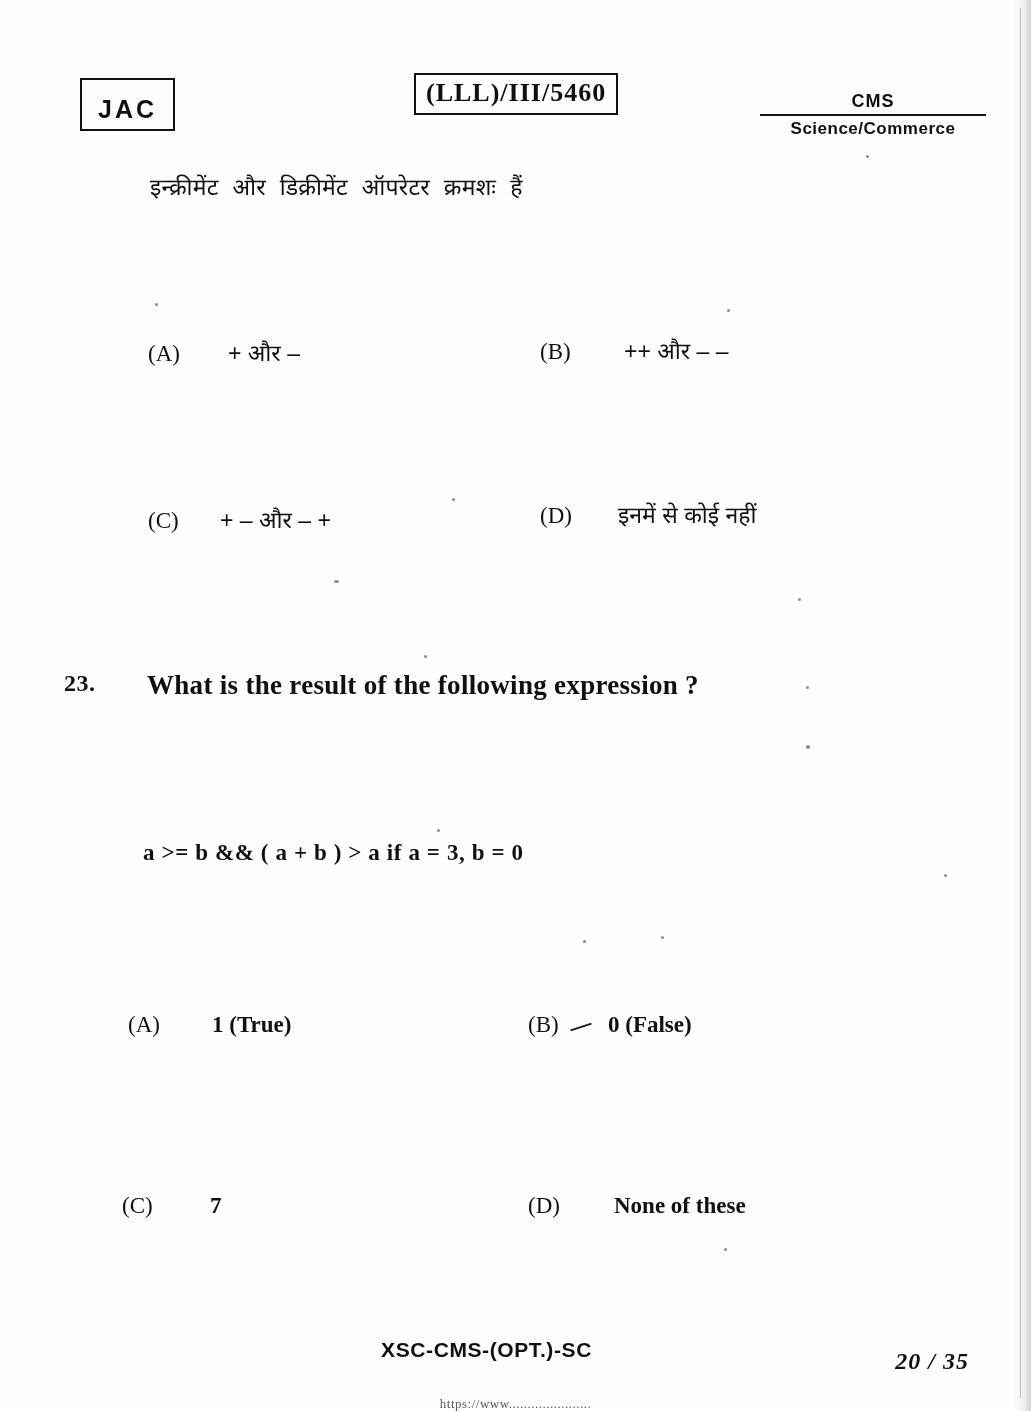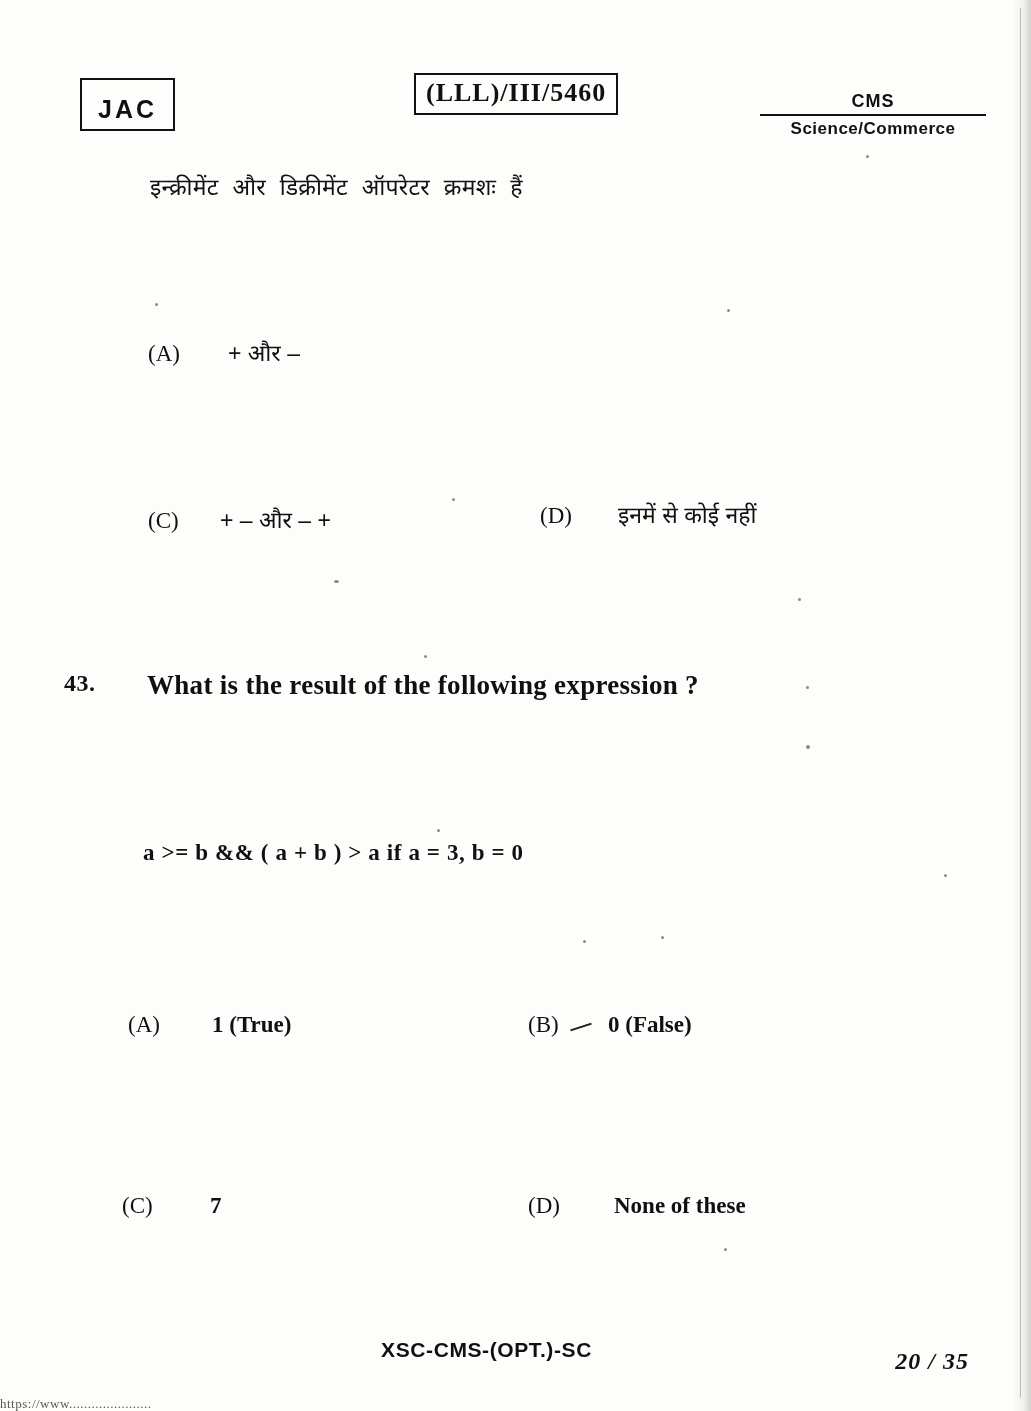--- a/index.html
+++ b/index.html
@@ -188,21 +188,21 @@
     font-weight: bold;
     font-size: 24px;
     letter-spacing: 1px;
     text-align: right;
   }
   .bottom-url {
     position: absolute;
     left: 0;
     top: 1396px;
     width: 1031px;
-    text-align: left;
+    text-align: center;
     font-size: 13px;
     color: #5a5a5a;
     letter-spacing: 0.5px;
   }
 
   
   .speck {
     position: absolute;
     background: #2b2b2b;
     border-radius: 50%;
@@ -222,28 +222,31 @@
     <span class="cms">CMS</span>
     <span class="rule"></span>
     <span>Science/Commerce</span>
   </div>
 
   <div class="q-stem-hi">इन्क्रीमेंट और डिक्रीमेंट ऑपरेटर क्रमशः हैं</div>
 
   <div class="opt o1a">
     <span class="tag">(A)</span><span class="txt hindi">+ और –</span>
   </div>
+  <div class="opt o1b">
+    <span class="tag">(B)</span><span class="txt hindi">++ और – –</span>
+  </div>
   <div class="opt o1d">
     <span class="tag">(D)</span><span class="txt hindi">इनमें से कोई नहीं</span>
   </div>
   <div class="opt o1c">
     <span class="tag">(C)</span><span class="txt hindi">+ – और – +</span>
   </div>
 
-  <div class="q23-num">43.</div>
+  <div class="q23-num">23.</div>
   <div class="q23-text">What is the result of the following expression ?</div>
   <div class="q23-expr">a &gt;= b &amp;&amp; ( a + b ) &gt; a if a = 3, b = 0</div>
 
   <div class="opt o2a">
     <span class="tag">(A)</span><span class="txt">1 (True)</span>
   </div>
   <div class="opt o2b">
     <span class="tag">(B)</span><span class="txt">0 (False)</span>
   </div>
   <div class="strike-b"></div>

